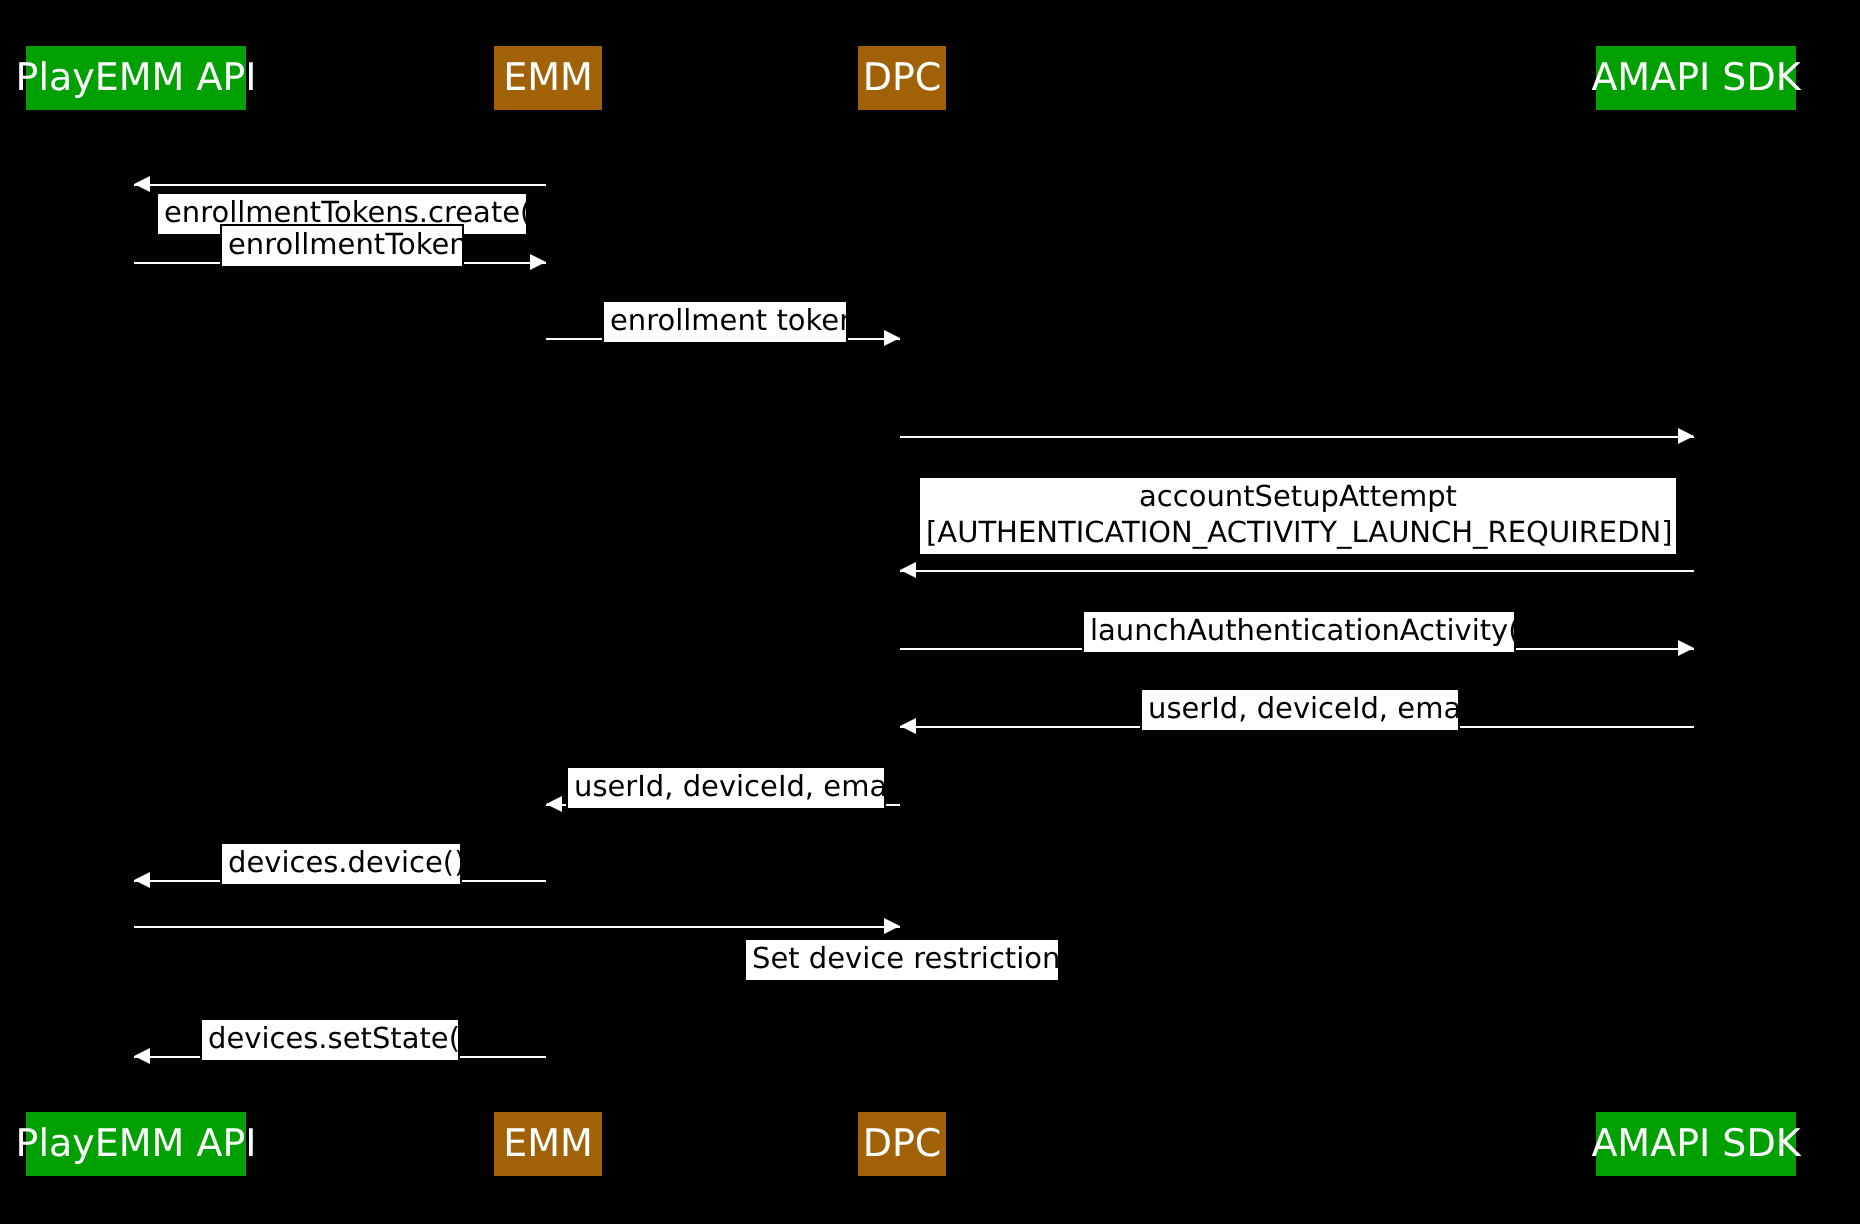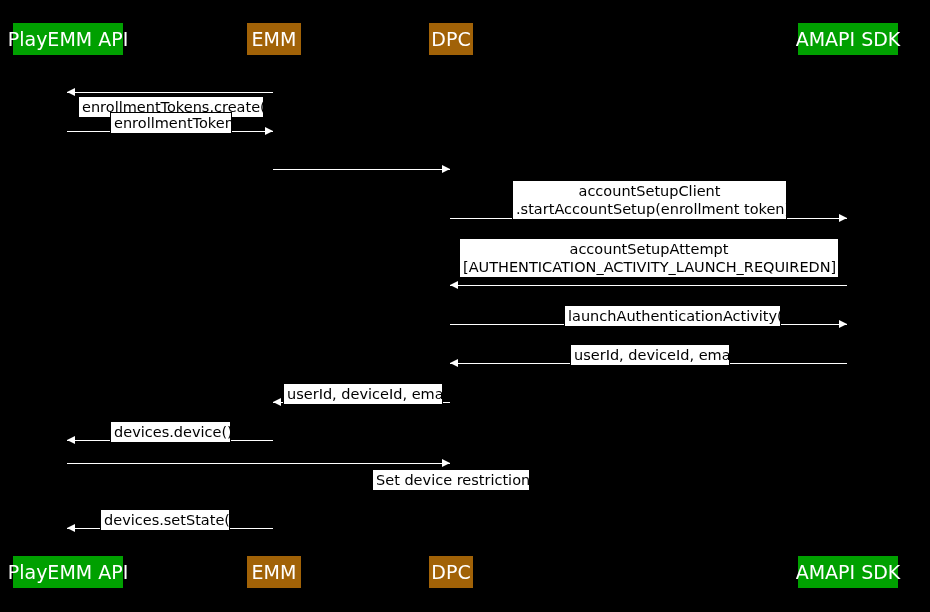--- a/index.html
+++ b/index.html
@@ -92,34 +92,33 @@
   <div class="msg-line" style="left:67px; top:92px; width:206px;"></div>
   <div class="arrow-head arrow-left" style="left:67px; top:88px;"></div>
   <div class="msg-label" style="left:78px; top:73px; width:186px;margin-top:23px;">enrollmentTokens.create()</div>
 
   <div class="msg-line" style="left:67px; top:131px; width:206px;"></div>
   <div class="arrow-head arrow-right" style="left:265px; top:127px;"></div>
   <div class="msg-label" style="left:110px; top:112px; width:122px;">enrollmentToken</div>
 
   <div class="msg-line" style="left:273px; top:169px; width:177px;"></div>
   <div class="arrow-head arrow-right" style="left:442px; top:165px;"></div>
+  <div class="msg-label" style="left:301px; top:150px; width:123px;">enrollment token</div>
 
   <div class="msg-line" style="left:450px; top:218px; width:397px;"></div>
   <div class="arrow-head arrow-right" style="left:839px; top:214px;"></div>
-  <div class="msg-label" style="left:512px; top:180px; width:275px;">accountSetupClient
-.startAccountSetup(enrollment token)</div>
 
   <div class="msg-line" style="left:450px; top:285px; width:397px;"></div>
   <div class="arrow-head arrow-left" style="left:450px; top:281px;"></div>
   <div class="msg-label" style="left:459px; top:238px; width:380px;">accountSetupAttempt
 [AUTHENTICATION_ACTIVITY_LAUNCH_REQUIREDN]</div>
 
   <div class="msg-line" style="left:450px; top:324px; width:397px;"></div>
   <div class="arrow-head arrow-right" style="left:839px; top:320px;"></div>
-  <div class="msg-label" style="left:541px; top:305px; width:217px;margin-left:23px;">launchAuthenticationActivity()</div>
+  <div class="msg-label" style="left:541px; top:305px; width:217px;">launchAuthenticationActivity()</div>
 
   <div class="msg-line" style="left:450px; top:363px; width:397px;"></div>
   <div class="arrow-head arrow-left" style="left:450px; top:359px;"></div>
   <div class="msg-label" style="left:570px; top:344px; width:160px;">userId, deviceId, email</div>
 
   <div class="msg-line" style="left:273px; top:402px; width:177px;"></div>
   <div class="arrow-head arrow-left" style="left:273px; top:398px;"></div>
   <div class="msg-label" style="left:283px; top:383px; width:160px;">userId, deviceId, email</div>
 
   <div class="msg-line" style="left:67px; top:440px; width:206px;"></div>

